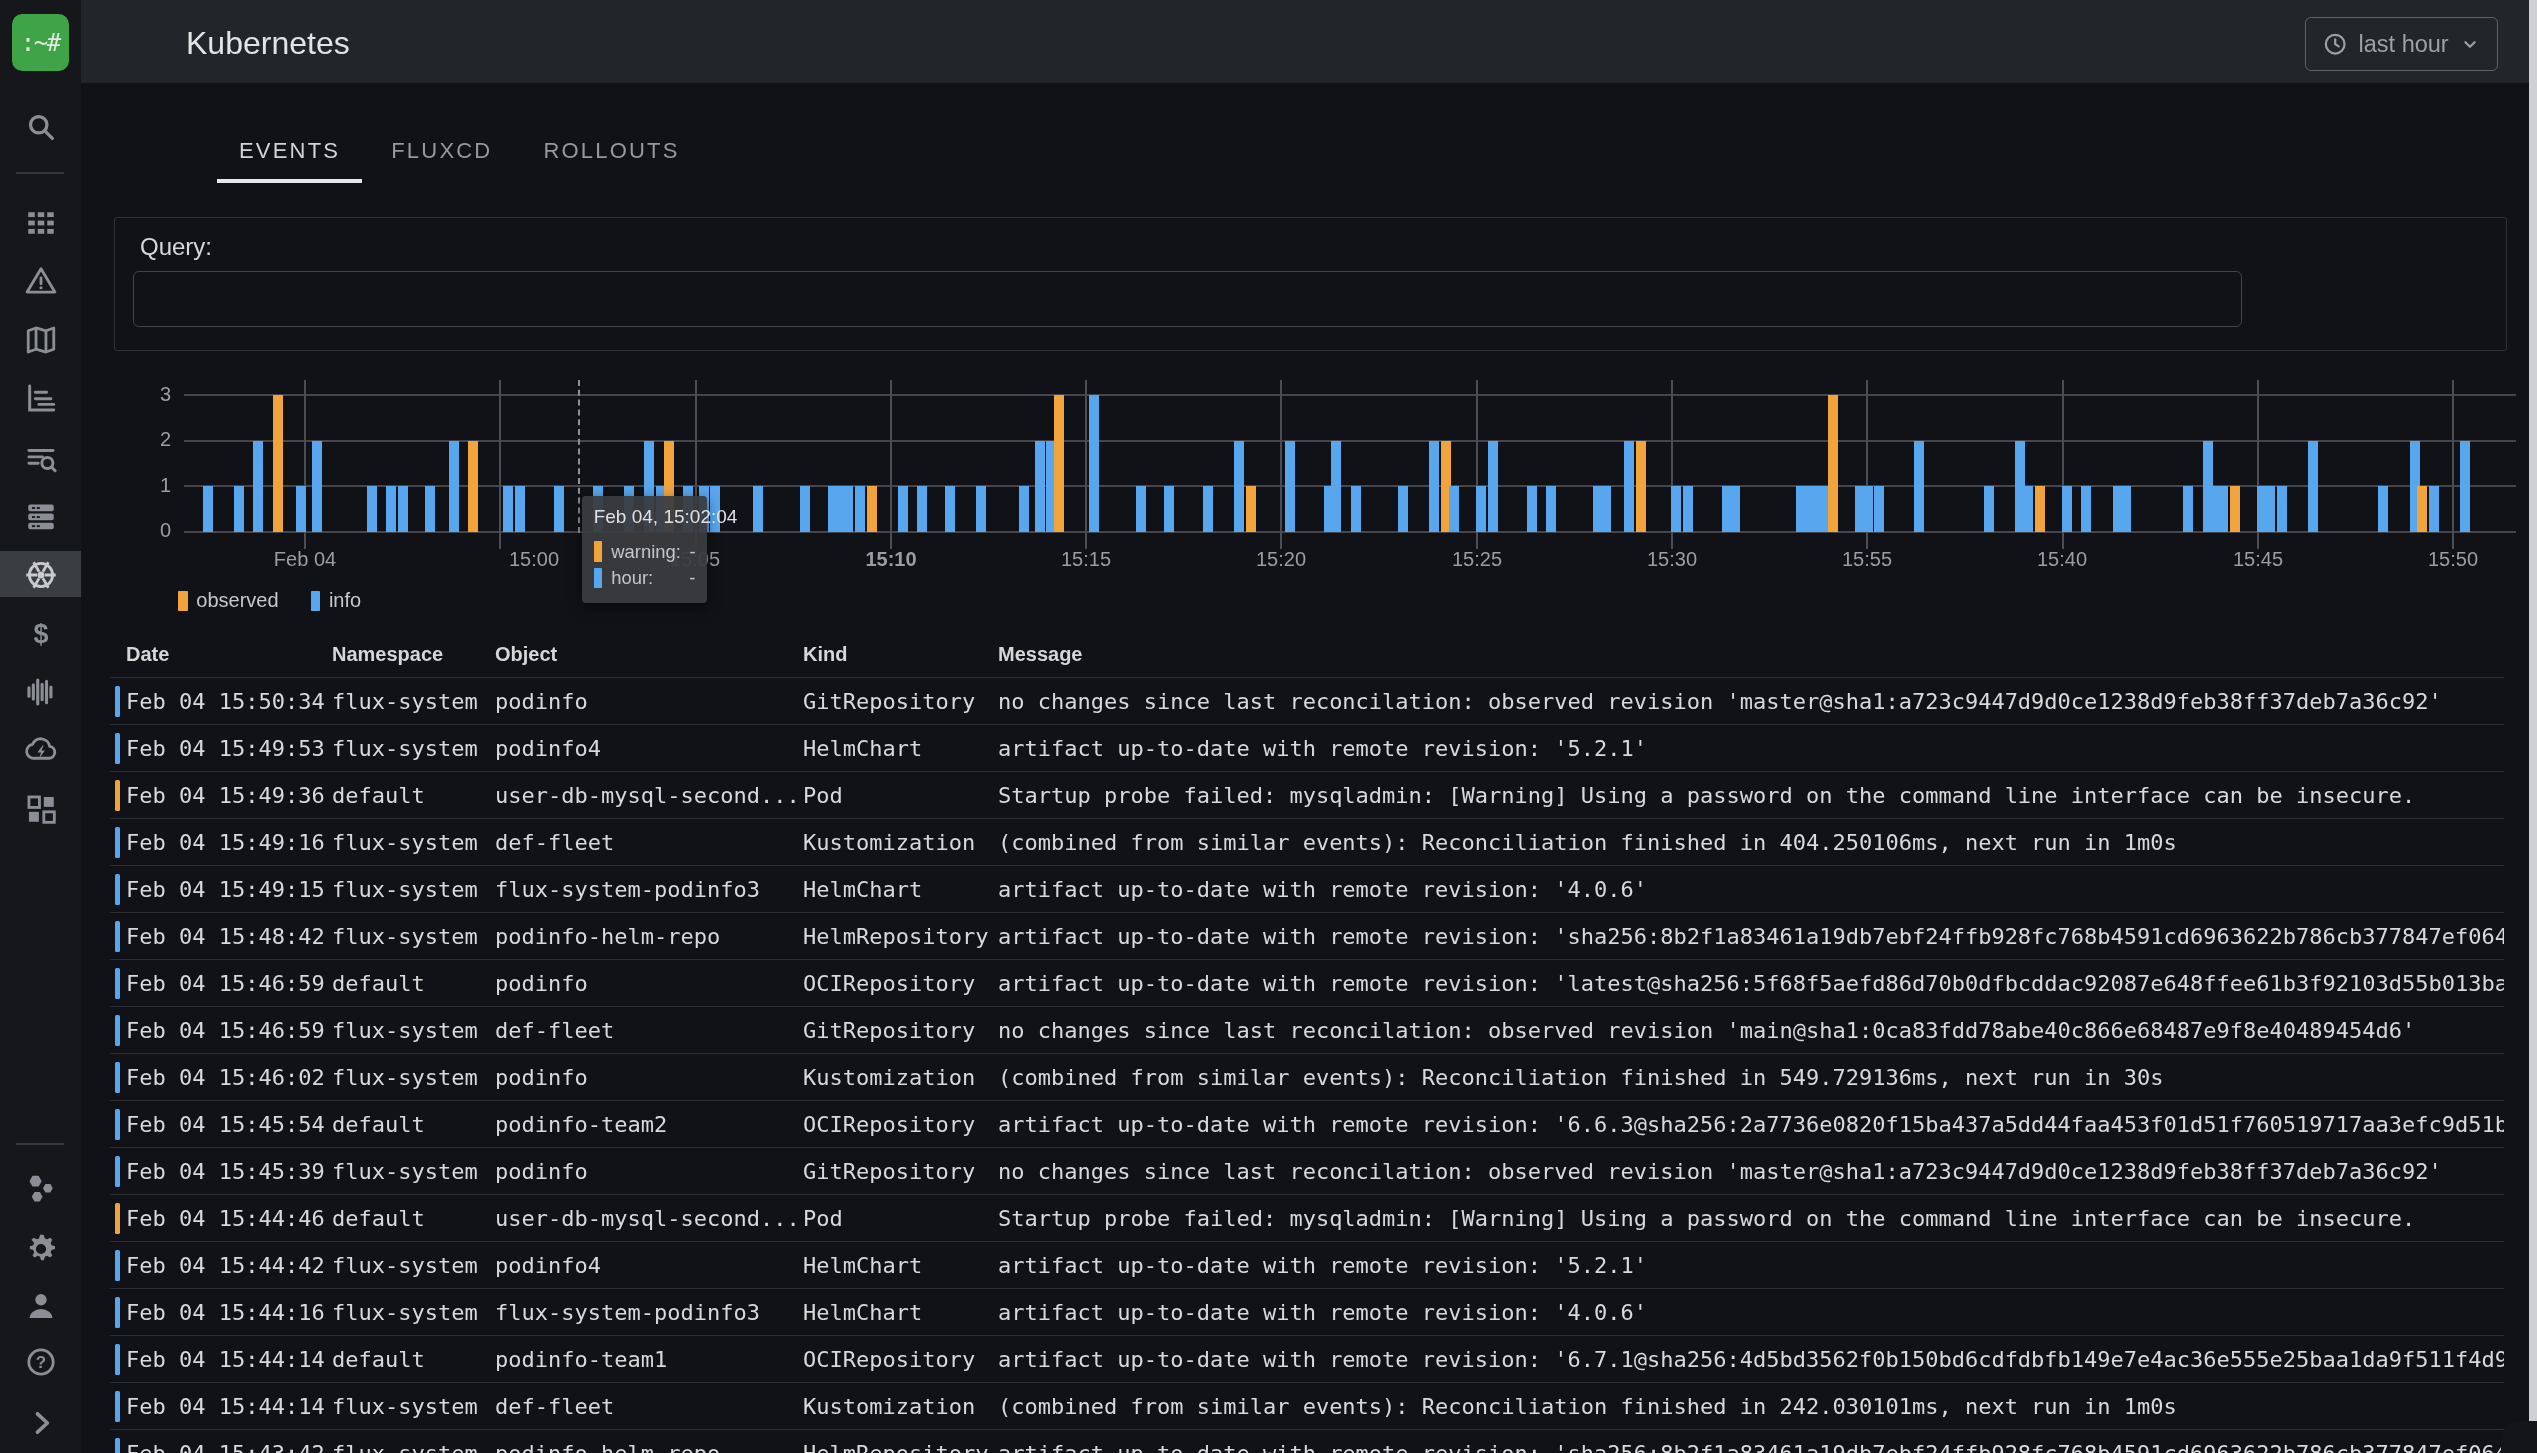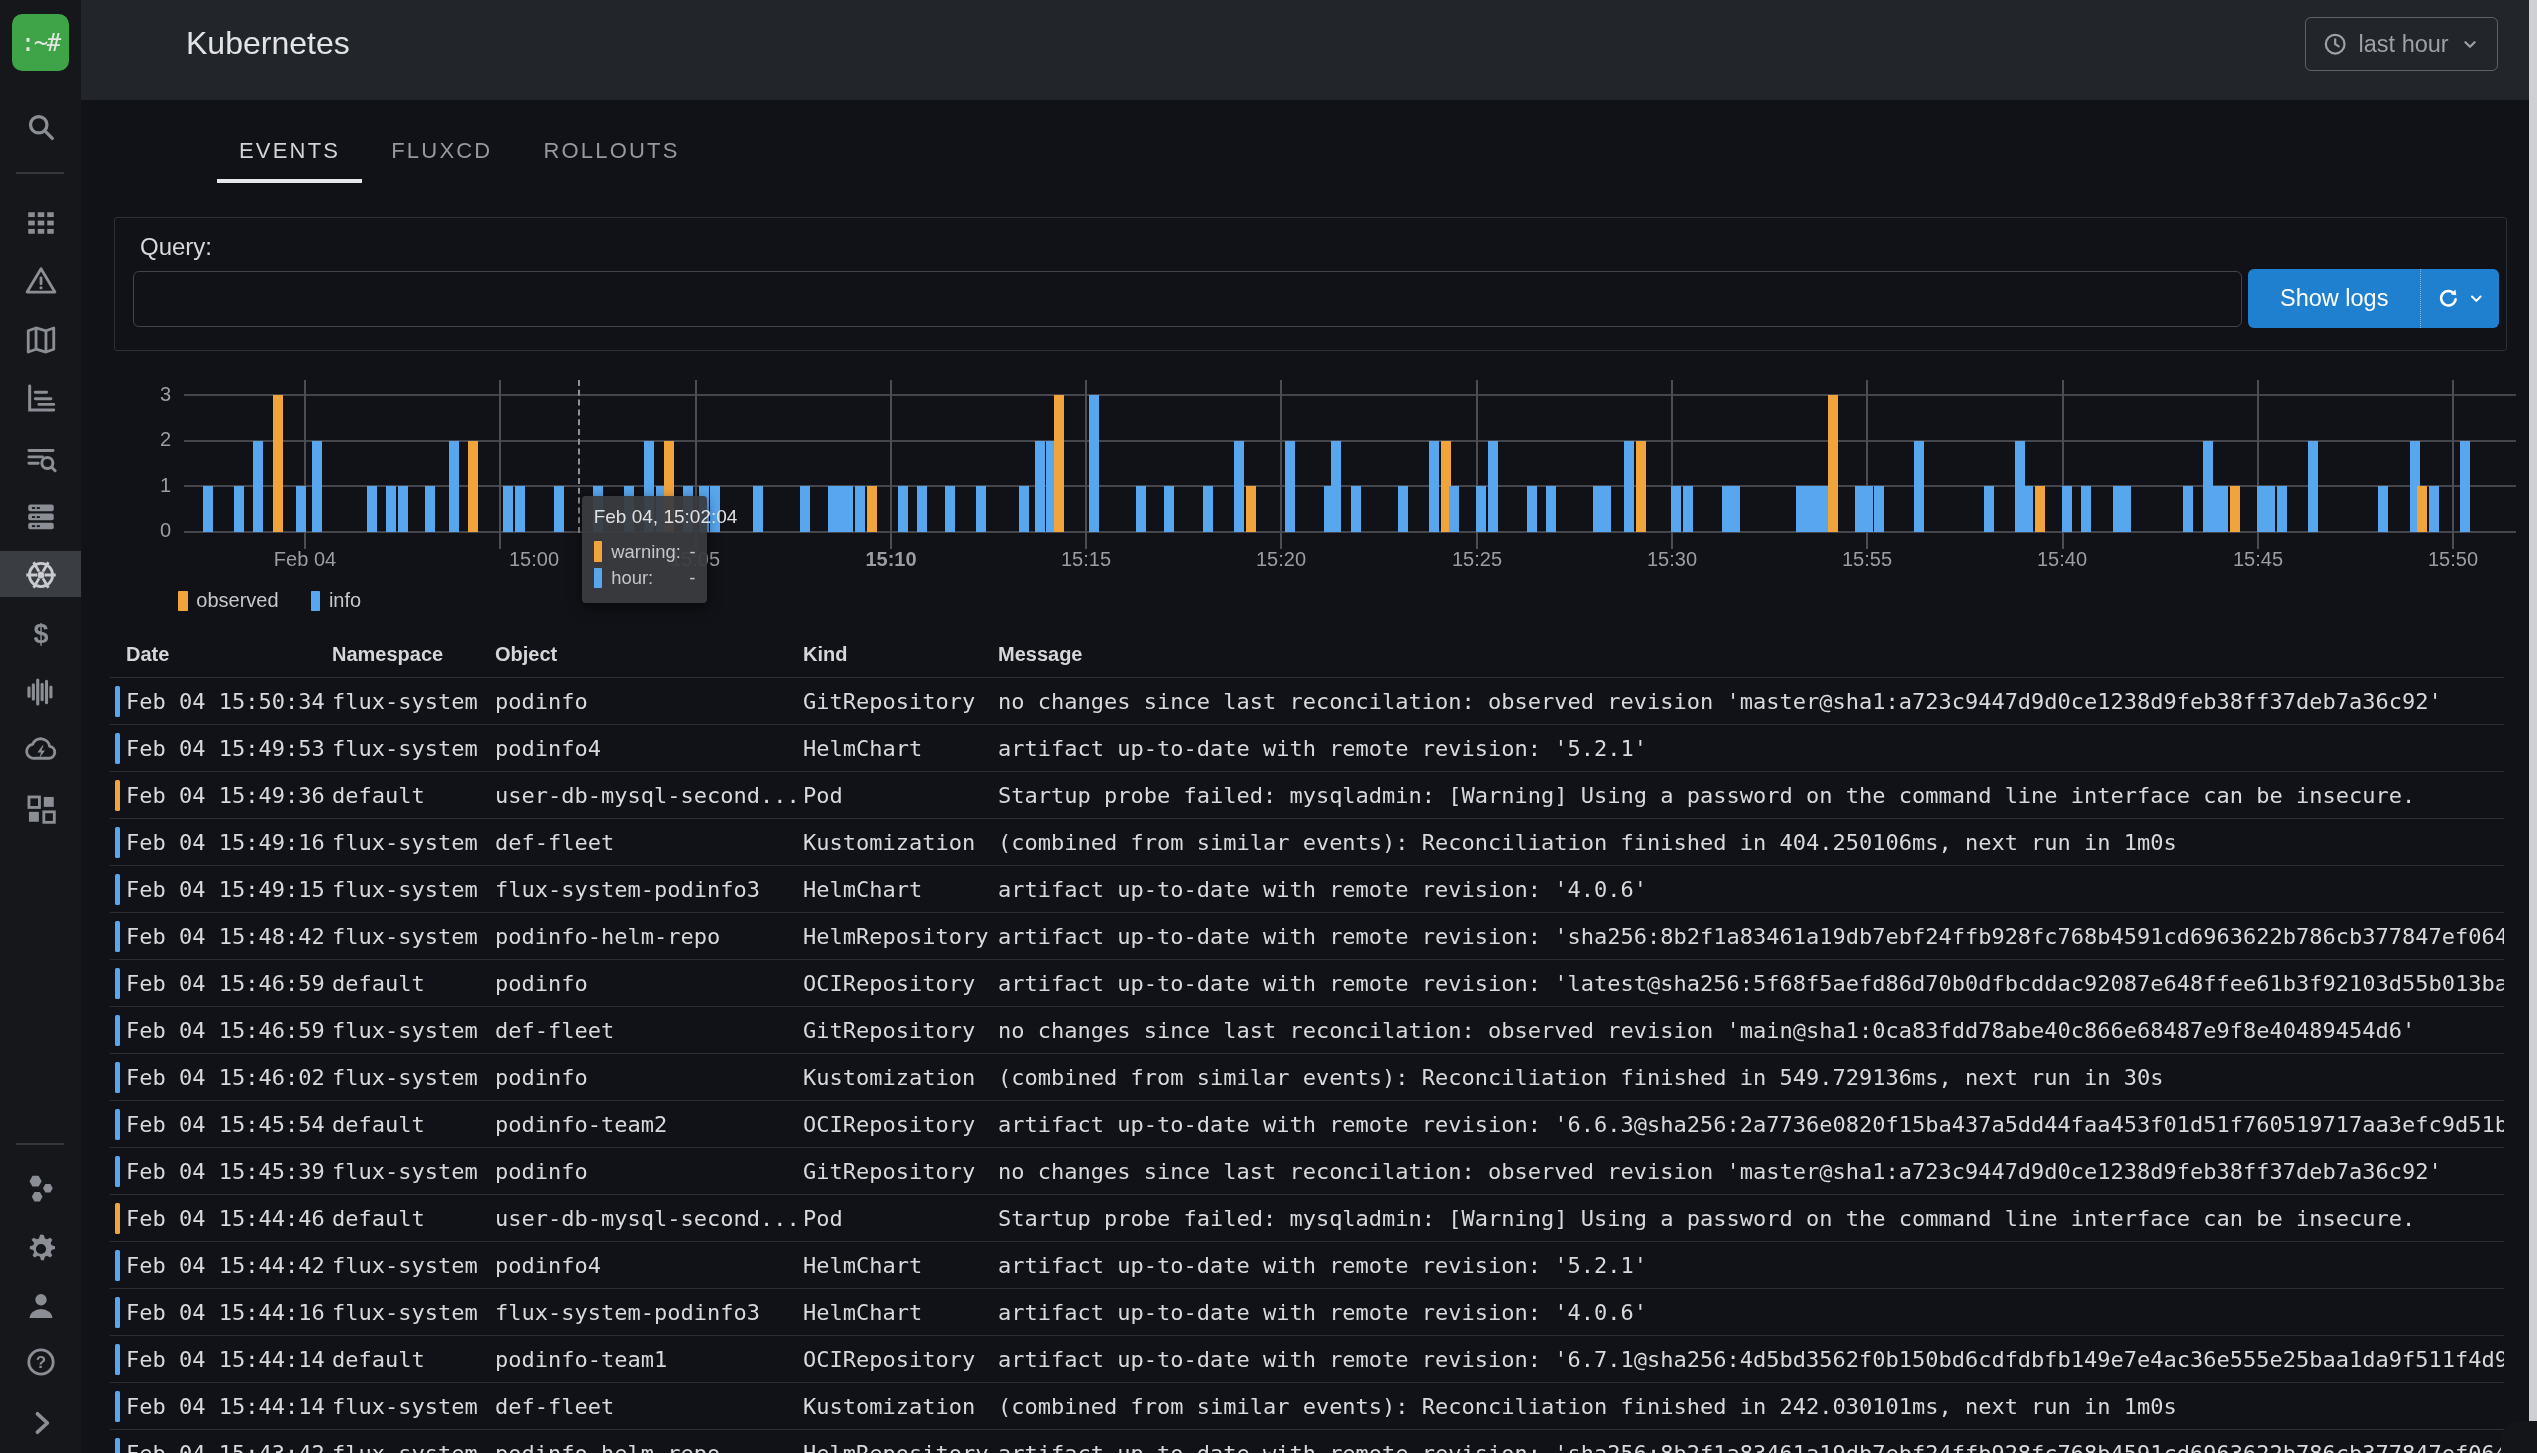--- a/index.html
+++ b/index.html
@@ -4,21 +4,21 @@
 <style>
   * { margin:0; padding:0; box-sizing:border-box; }
   html,body { width:2538px; height:1454px; }
   body {
     position:relative; overflow:hidden;
     background:#111217; color:#d8d9da;
     font-family:"Liberation Sans", sans-serif;
   }
 
   
-  #topbar { position:absolute; left:81px; top:0; width:2457px; height:100px; background:#22252a; }
+  #topbar { position:absolute; left:81px; top:0; width:2457px; height:83px; background:#22252a; }
   #logo {
     position:absolute; left:11.7px; top:14px; width:57px; height:57px;
     background:#3fa348; border-radius:10.3px; z-index:3;
     display:flex; align-items:center; justify-content:center;
     font-family:"DejaVu Sans Mono", monospace; font-size:24px; color:#e2e8e1; letter-spacing:-1.5px;
   }
   #page-title { position:absolute; left:105px; top:25px; font-size:32px; font-weight:500; color:#e3e4e6; }
   #time-picker {
     position:absolute; right:40px; top:17px; height:54px; padding:0 16px;
     border:1.5px solid #5f6166; border-radius:5.9px;
@@ -239,32 +239,20 @@
 
 <div id="tabs">
     <div class="tab active">EVENTS</div>
     <div class="tab">FLUXCD</div>
     <div class="tab">ROLLOUTS</div>
   </div>
 
 <div id="query-panel">
   <div id="query-label">Query:</div>
   <input id="query-input" type="text" value="" style="">
-  <div id="showlogs-group">
-    <button id="showlogs-btn">Show logs</button>
-    <button id="refresh-btn">
-      <svg viewBox="0 0 24 24" width="25" height="25" fill="none" stroke="#ffffff" stroke-width="2.4">
-        <path d="M18.5 7.5 A7 7 0 1 0 19.8 12.8" stroke-linecap="round"></path>
-        <polygon points="19.6,3.4 20.4,8.9 15.2,8" fill="#ffffff" stroke="none"></polygon>
-      </svg>
-      <svg viewBox="0 0 24 24" width="20.6" height="20.6" fill="none" stroke="#ffffff" stroke-width="2.4">
-        <path d="M7 10l5 5 5-5" stroke-linecap="round" stroke-linejoin="round"></path>
-      </svg>
-    </button>
-  </div>
 </div>
 
 <div id="chart-layer">
     <div class="grid-h" style="top: 394px;"></div>
     <div class="ylab" style="top: 383px;">3</div>
     <div class="grid-h" style="top: 440px;"></div>
     <div class="ylab" style="top: 428px;">2</div>
     <div class="grid-h" style="top: 485px;"></div>
     <div class="ylab" style="top: 474px;">1</div>
     <div class="grid-h" style="top: 531px;"></div>

